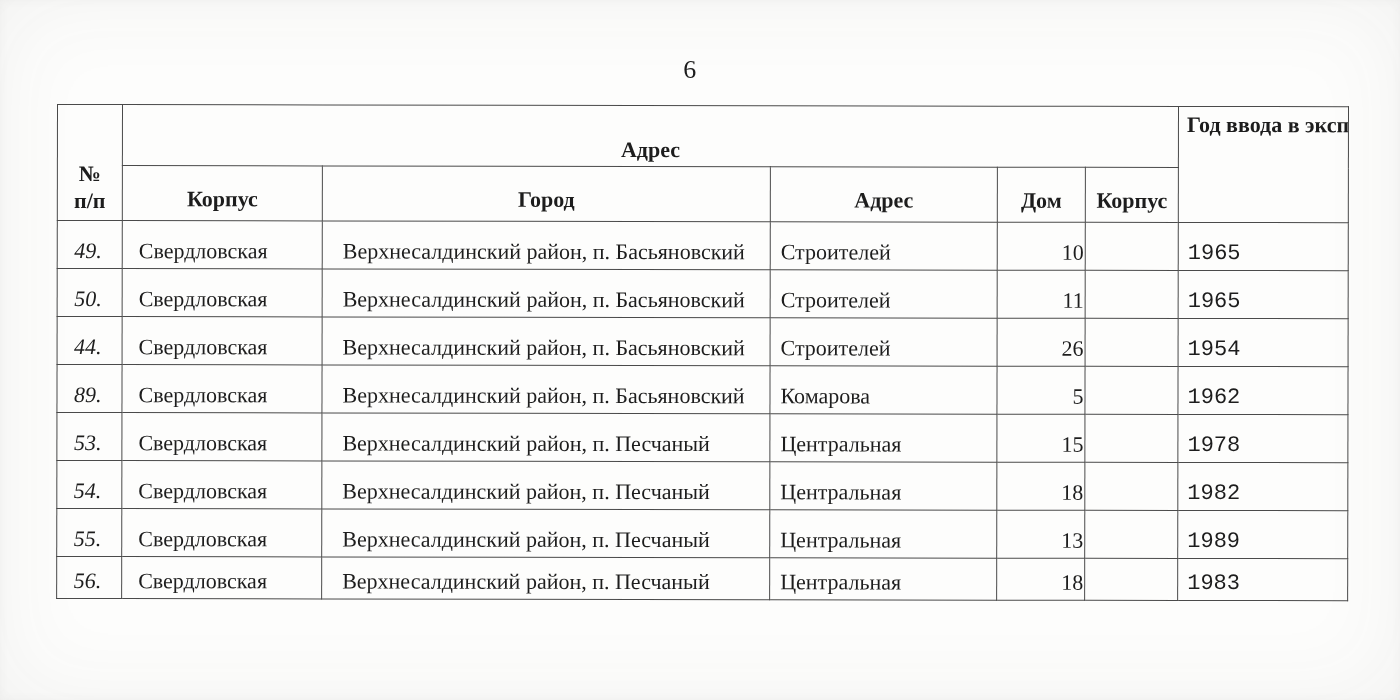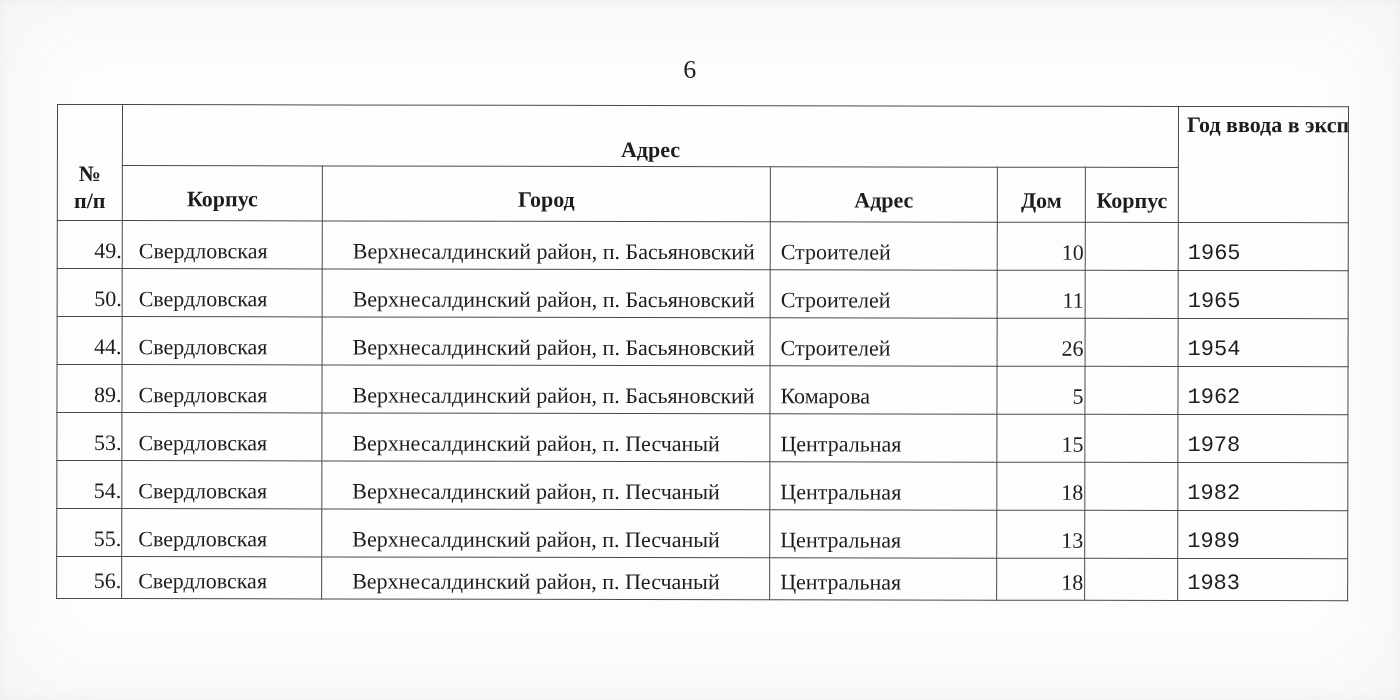--- a/index.html
+++ b/index.html
@@ -74,23 +74,23 @@
     vertical-align: top;
     text-align: center;
     padding: 5px 8px 0 8px;
     line-height: 1.2;
     white-space: normal;
   }
   
   .doc-table tbody tr { height: 48px; }
   .doc-table tbody tr:last-child { height: 42px; }
   .doc-table td { vertical-align: bottom; padding-bottom: 4px; }
-  .c-num    { text-align: right; padding-right: 0; }
+  .c-num    { text-align: right; padding-right: 20px; font-style: italic; }
   .c-region { text-align: left;  padding-left: 16px; }
-  .c-city   { text-align: left;  padding-left: 30px; }
+  .c-city   { text-align: left;  padding-left: 20px; }
   .c-street { text-align: left;  padding-left: 10px; margin-left: 12px; }
   .c-house  { text-align: right; }
   .c-building { }
   .c-year {
     vertical-align: top;
     text-align: left;
     padding: 2px 0 0 9px;
     font-family: Liberation Mono, monospace;
   }
 </style>

